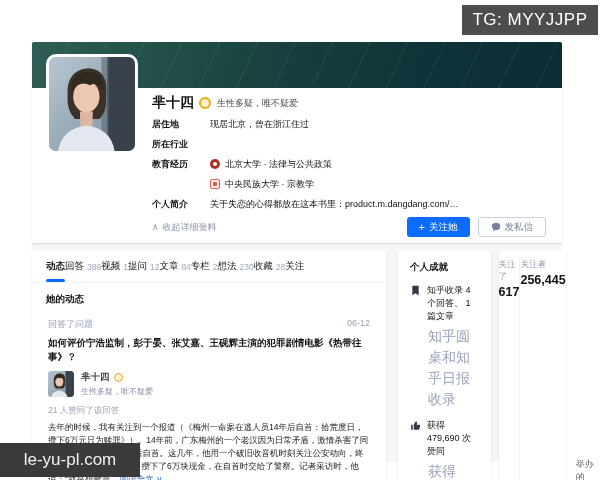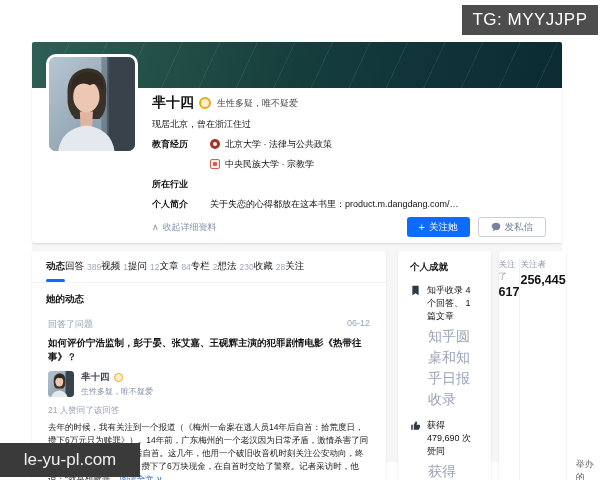--- a/index.html
+++ b/index.html
@@ -112,38 +112,39 @@
           <path d="M10 100 Q14 76 40 73 Q66 76 70 100 Z" fill="#e3e9ee"></path>
         </svg>
       </div>
       <div class="profile-body">
         <div class="name-row">
           <span class="name">芈十四</span>
           <span class="badge-lg"></span>
           <span class="headline">生性多疑，唯不疑爱</span>
         </div>
         <div class="field">
+          <span class="field-label">居住地</span>
           <span class="field-value">现居北京，曾在浙江住过</span>
+        </div>
+        <div class="field">
+          <span class="field-label">所在行业</span>
+          <span class="field-value"></span>
         </div>
         <div class="field">
           <span class="field-label">教育经历</span>
           <span class="field-value">
             <span class="edu-line">
               <span class="edu-icon-1"></span>
               <span>北京大学 · 法律与公共政策</span>
             </span>
             <span class="edu-line">
               <span class="edu-icon-2"></span>
               <span>中央民族大学 · 宗教学</span>
             </span>
           </span>
-        </div>
-        <div class="field">
-          <span class="field-label">所在行业</span>
-          <span class="field-value"></span>
         </div>
         <div class="field">
           <span class="field-label">个人简介</span>
           <span class="field-value">关于失恋的心得都放在这本书里：product.m.dangdang.com/…</span>
         </div>
         <div class="profile-footer">
           <span class="collapse">
             <span>∧</span>
             <span>收起详细资料</span>
           </span>

